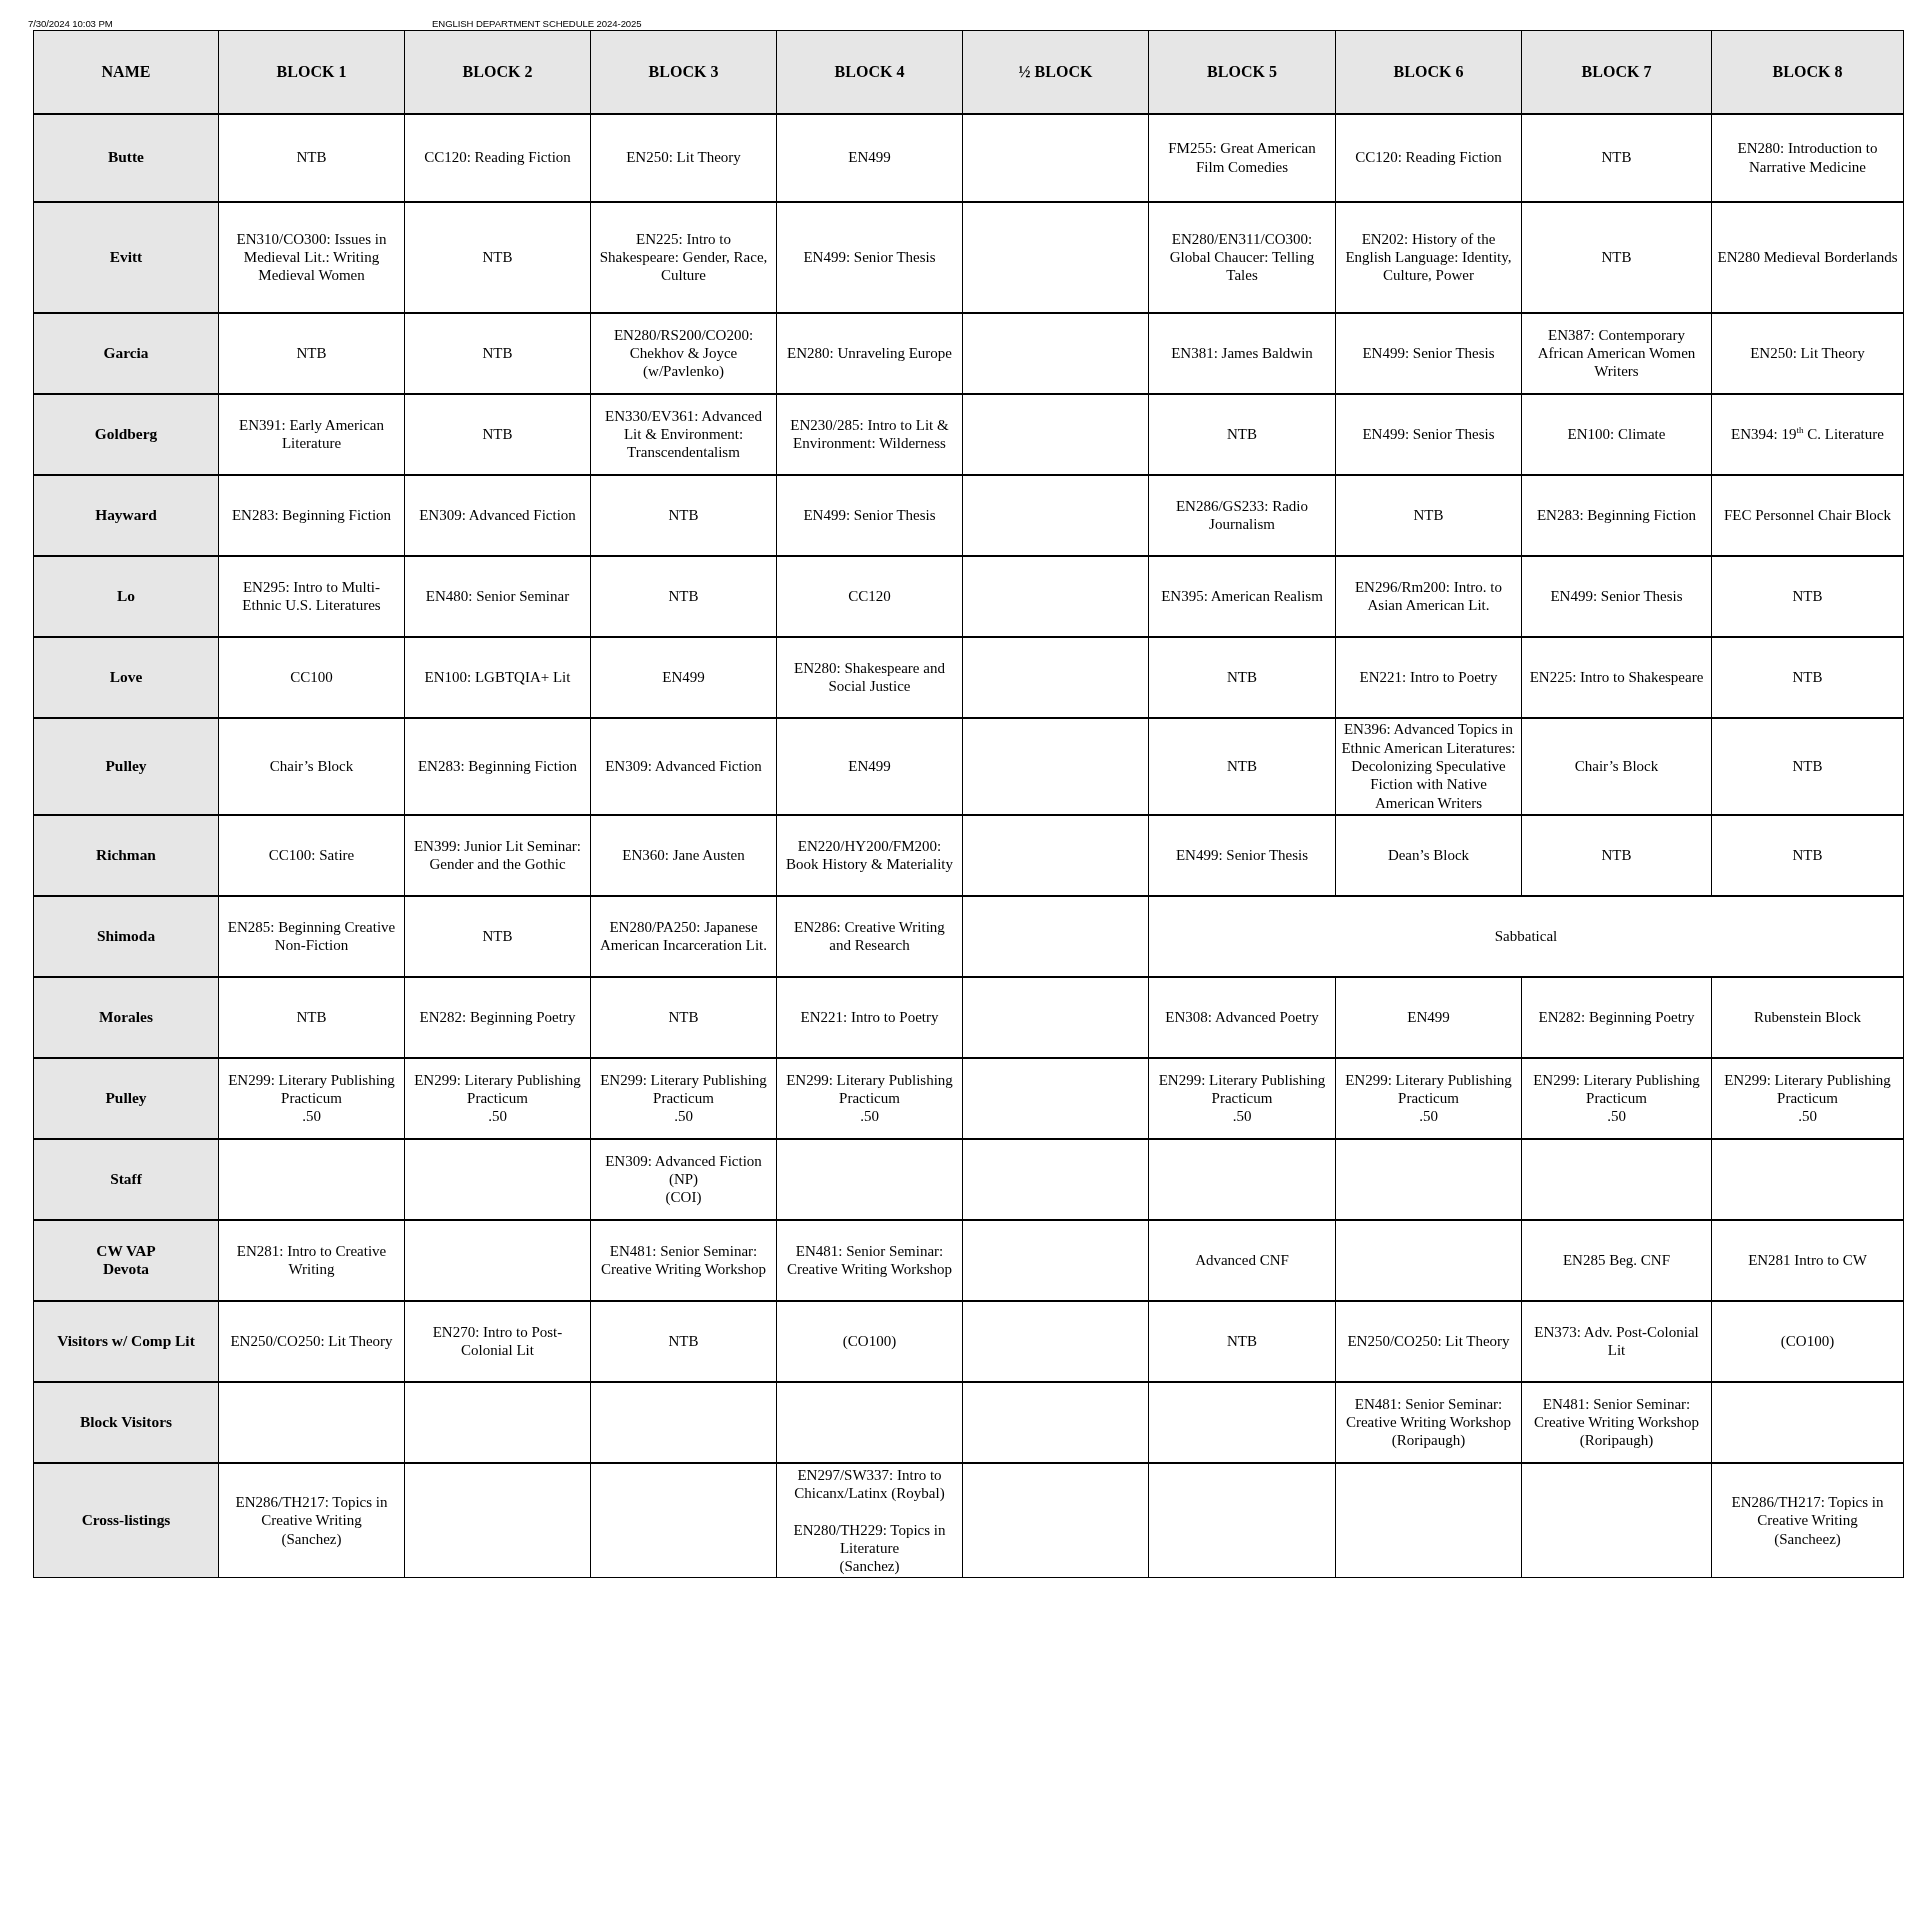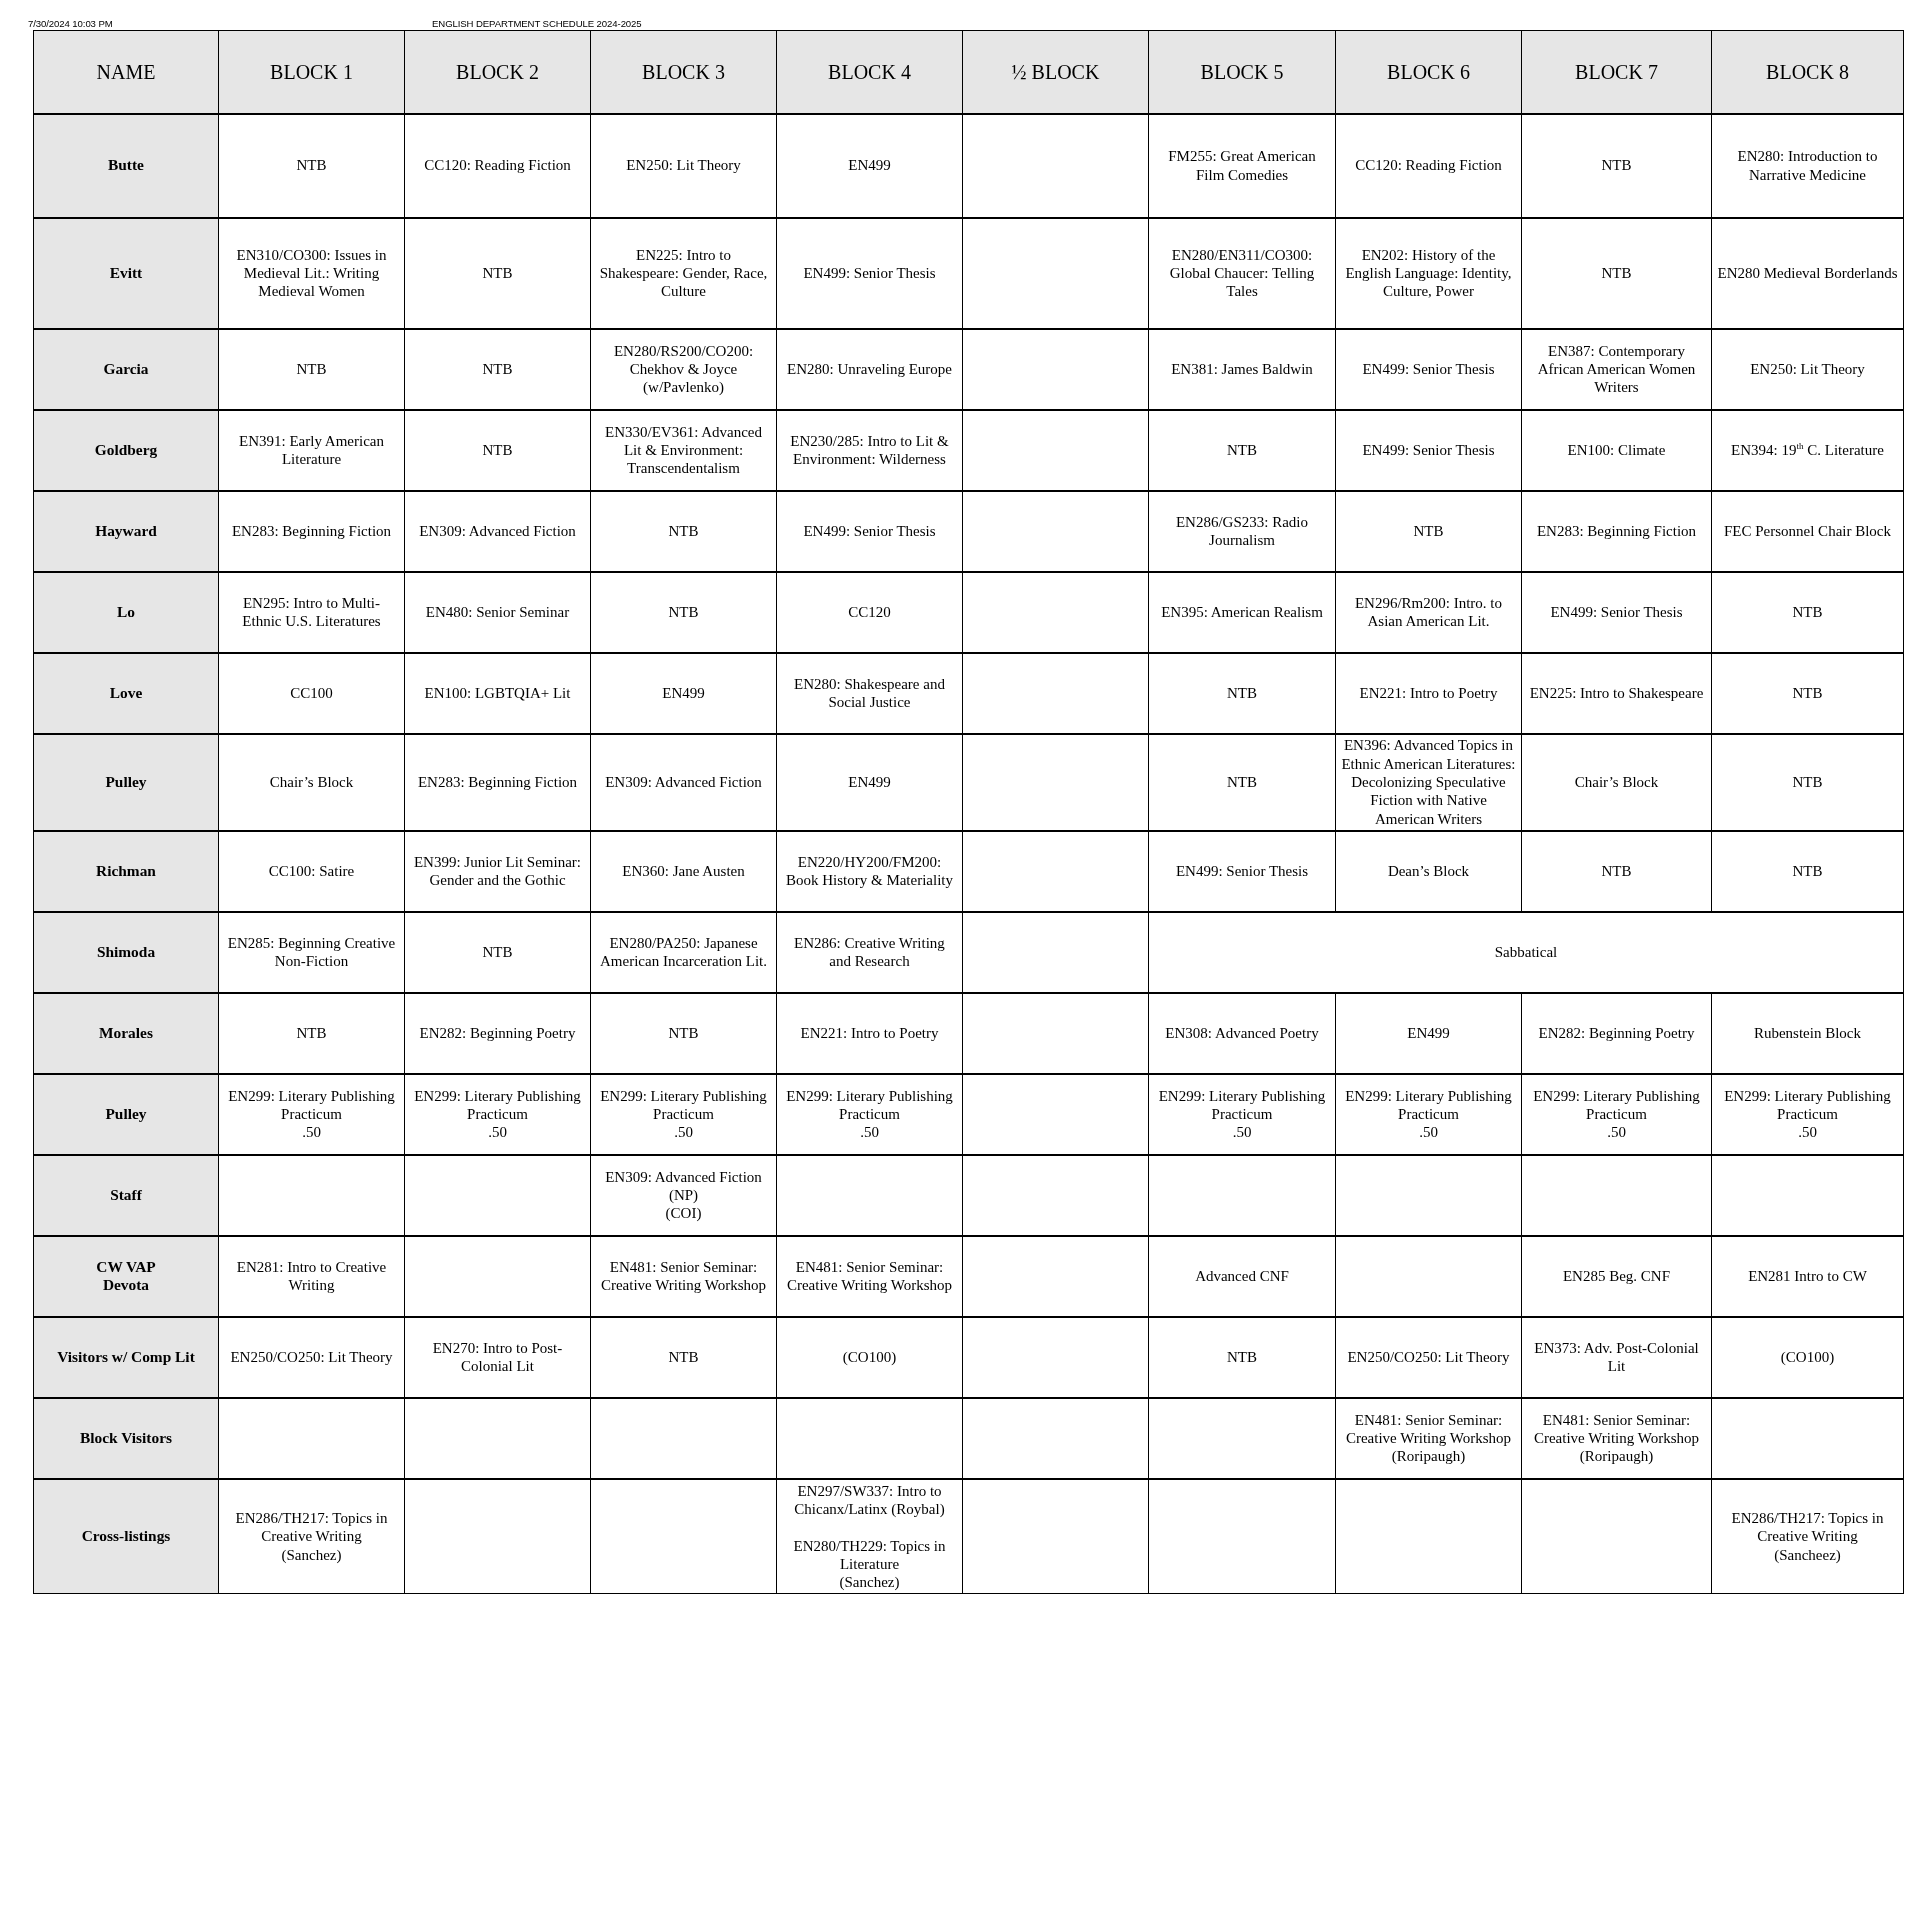--- a/index.html
+++ b/index.html
@@ -10,21 +10,21 @@
   table.sched {
     position:absolute; left:33px; top:30px;
     border-collapse:collapse; table-layout:fixed;
     font-family:"Liberation Serif", serif; color:#000;
   }
   table.sched td, table.sched th {
     border:1.4px solid #000; text-align:center; vertical-align:middle;
     padding:1.9px 4.8px; font-size:15px; line-height:18.3px; font-weight:normal;
     word-wrap:break-word;
   }
-  table.sched th { background:#e6e6e6; font-weight:normal; font-size:20px; }
+  table.sched th { background:#e6e6e6; font-weight:bold; font-size:16px; }
   table.sched td.name { background:#e6e6e6; font-weight:bold; font-size:15.4px; }
   table.sched tr.thick-top td, table.sched tr.thick-top th { border-top-width:2.9px; }
   .cell-text { white-space:pre-line; }
   sup { font-size:60%; line-height:0; }
 </style>
 </head>
 <body>
 
 <div id="printed-date" class="topline">7/30/2024 10:03 PM</div>
 <div id="doc-title" class="topline">ENGLISH DEPARTMENT SCHEDULE 2024-2025</div>
@@ -50,21 +50,21 @@
       <th>BLOCK 3</th>
       <th>BLOCK 4</th>
       <th>½ BLOCK</th>
       <th>BLOCK 5</th>
       <th>BLOCK 6</th>
       <th>BLOCK 7</th>
       <th>BLOCK 8</th>
     </tr>
   </thead>
   <tbody id="tbody">
-      <tr class="thick-top" style="height: 104px;">
+      <tr class="thick-top" style="height: 88px;">
         <td class="name"><span class="cell-text">Butte</span></td>
         <td><span class="cell-text">NTB</span></td>
         <td><span class="cell-text">CC120: Reading Fiction</span></td>
         <td><span class="cell-text">EN250: Lit Theory</span></td>
         <td><span class="cell-text">EN499</span></td>
         <td><span class="cell-text"></span></td>
         <td><span class="cell-text">FM255: Great American Film Comedies</span></td>
         <td><span class="cell-text">CC120: Reading Fiction</span></td>
         <td><span class="cell-text">NTB</span></td>
         <td><span class="cell-text">EN280: Introduction to Narrative Medicine</span></td>

